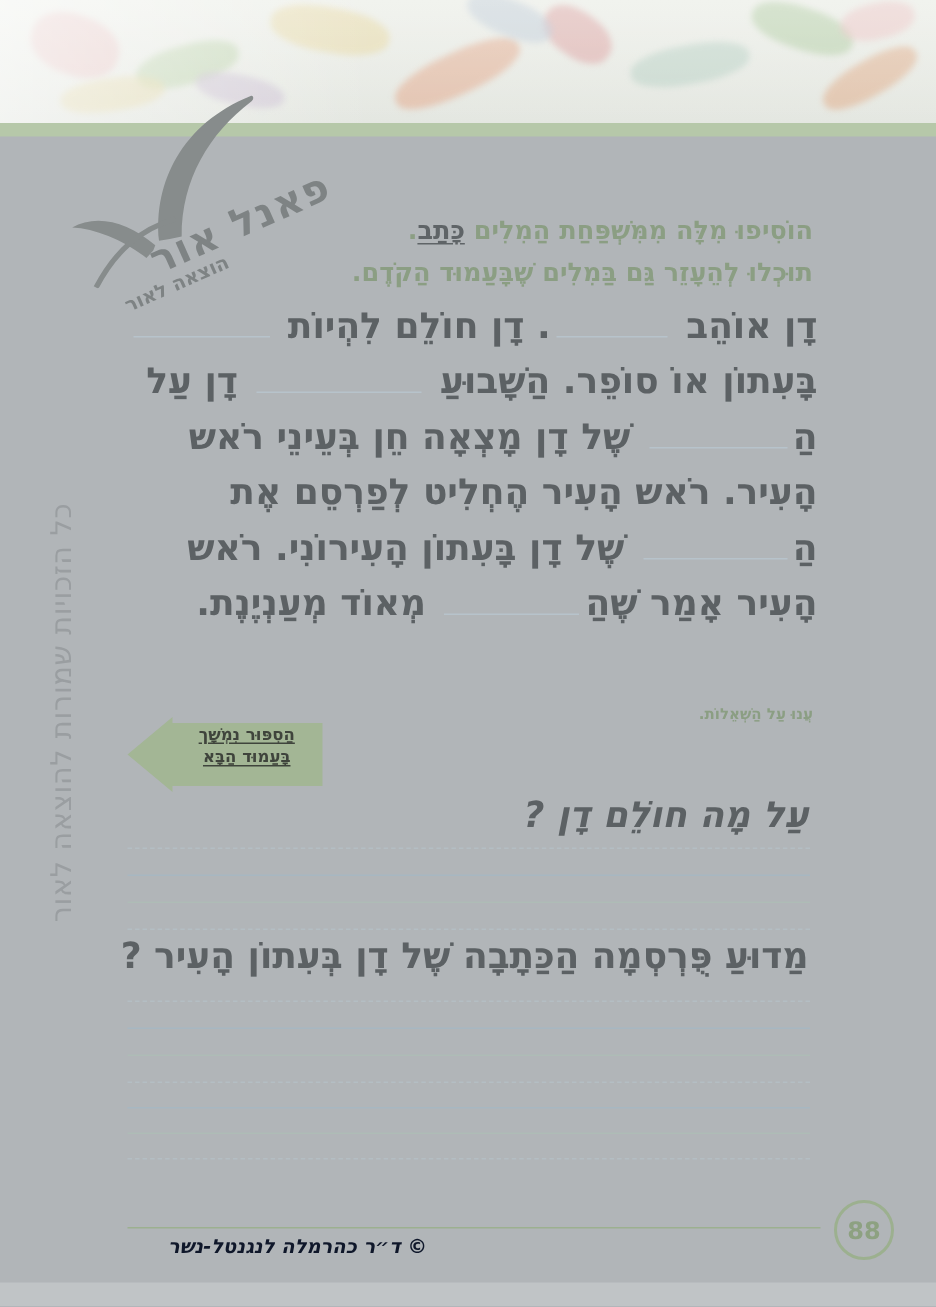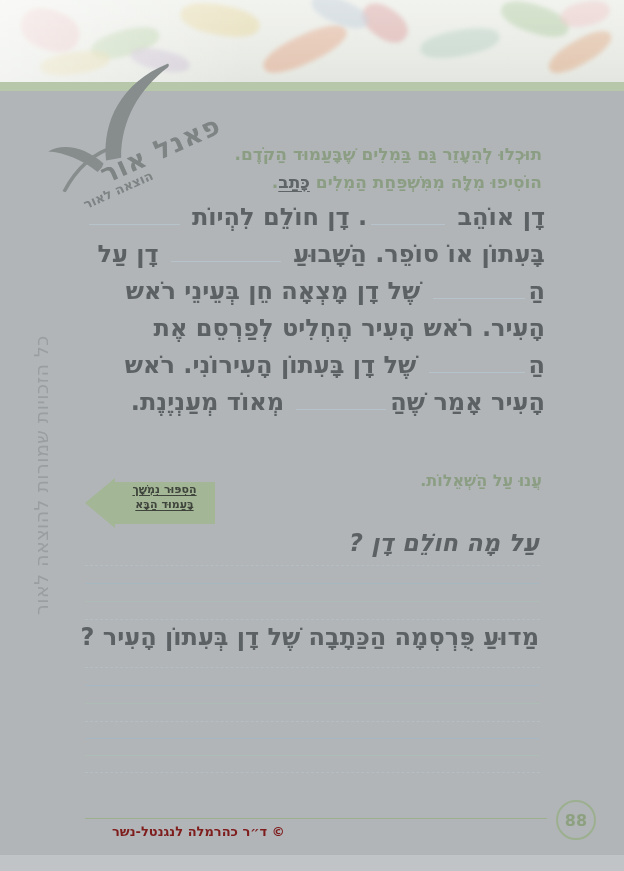--- a/index.html
+++ b/index.html
@@ -34,21 +34,21 @@
   .story{position:absolute;top:203px;left:85px;right:79px;direction:rtl;
          font-size:24px;font-weight:bold;color:#5c6164;}
   .story-line{display:flex;align-items:baseline;height:37px;}
   .story-line .t{white-space:pre;}
   .blank{display:inline-block;height:18px;border-bottom:1px solid #b7c3cb;margin:0 4px;}
   .b74{width:74px;} .bfill{flex:1 1 auto;} .b110{width:110px;}
   .b92{width:92px;} .b96{width:96px;} .b90{width:90px;}
 
   
   .prompt{position:absolute;top:471px;right:82px;direction:rtl;
-          font-size:16px;font-weight:bold;color:#8b9e83;}
+          font-size:10px;font-weight:bold;color:#8b9e83;}
   .arrow-head{position:absolute;left:85px;top:478px;width:0;height:0;
       border-top:25px solid transparent;border-bottom:25px solid transparent;
       border-right:30px solid #a3b695;}
   .arrow-box{position:absolute;left:114px;top:482px;width:101px;height:42px;
       background:#a3b695;display:flex;flex-direction:column;
       align-items:center;}
   .arrow-box .al{direction:rtl;font-size:11px;font-weight:bold;color:#3f443c;
       line-height:15px;text-decoration:underline;text-underline-offset:2px;}
 
   
@@ -66,21 +66,21 @@
       font-size:19px;color:#9a9ea1;letter-spacing:.5px;}
 
   
   .footer-line{position:absolute;top:818px;left:85px;width:462px;height:0;
       border-top:1.5px solid #9cb08f;}
   .page-circle{position:absolute;left:556px;top:800px;width:40px;height:40px;
       border:2px solid #9cb08f;border-radius:50%;box-sizing:border-box;
       display:flex;align-items:center;justify-content:center;
       font-size:16px;font-weight:bold;color:#8da181;}
   .copyright{position:absolute;top:824px;left:112px;direction:rtl;
-      font-size:13px;font-weight:bold;color:#7f1d1d;}
+      font-size:13px;font-weight:bold;color:#0f172a;font-style:italic;}
   .bottom-band{position:absolute;bottom:0;left:0;width:624px;height:16px;background:#c0c4c6;}
 </style>
 </head>
 <body>
 
 <div class="sheet">
 
   <div class="deco-band">
     <div class="shape" style="left:20px;top:10px;width:60px;height:40px;background:#e8bcbc;transform:rotate(20deg);"></div>
     <div class="shape" style="left:90px;top:30px;width:70px;height:26px;background:#b5cfa2;transform:rotate(-15deg);"></div>
@@ -104,22 +104,22 @@
         <path d="M62,86 C76,44 114,12 170,14 C172,14 172,17 169,18 C130,27 96,51 79,90 L70,88 Z" fill="#878c8c"></path>
         <path d="M58,88 C46,62 26,48 6,50 C22,58 38,75 48,94 L55,91 Z" fill="#878c8c"></path>
         <path d="M4,99 C28,80 52,72 80,76" stroke="#878c8c" stroke-width="4" fill="none"></path>
       </svg>
       <div class="logo-title">פאנל אור</div>
       <div class="logo-sub">הוצאה לאור</div>
     </div>
   </div>
 
   <div class="instr">
+    <div><span style="white-space:pre;">הוֹסִיפוּ מִלָּה מִמִּשְׁפַּחַת הַמִלִים </span><span class="kw">כָּתַב</span><span>.</span></div>
     <div>תוּכְלוּ לְהֵעָזֵר גַּם בַּמִלִים שֶׁבָּעַמוּד הַקֹדֶם.</div>
-    <div><span style="white-space:pre;">הוֹסִיפוּ מִלָּה מִמִּשְׁפַּחַת הַמִלִים </span><span class="kw">כָּתַב</span><span>.</span></div>
   </div>
 
   <div class="story">
     <div class="story-line">
       <span class="t">דָן אוֹהֵב </span>
       <span class="blank b74"></span>
       <span class="t">. דָן חוֹלֵם לִהְיוֹת </span>
       <span class="blank bfill"></span>
     </div>
     <div class="story-line">

